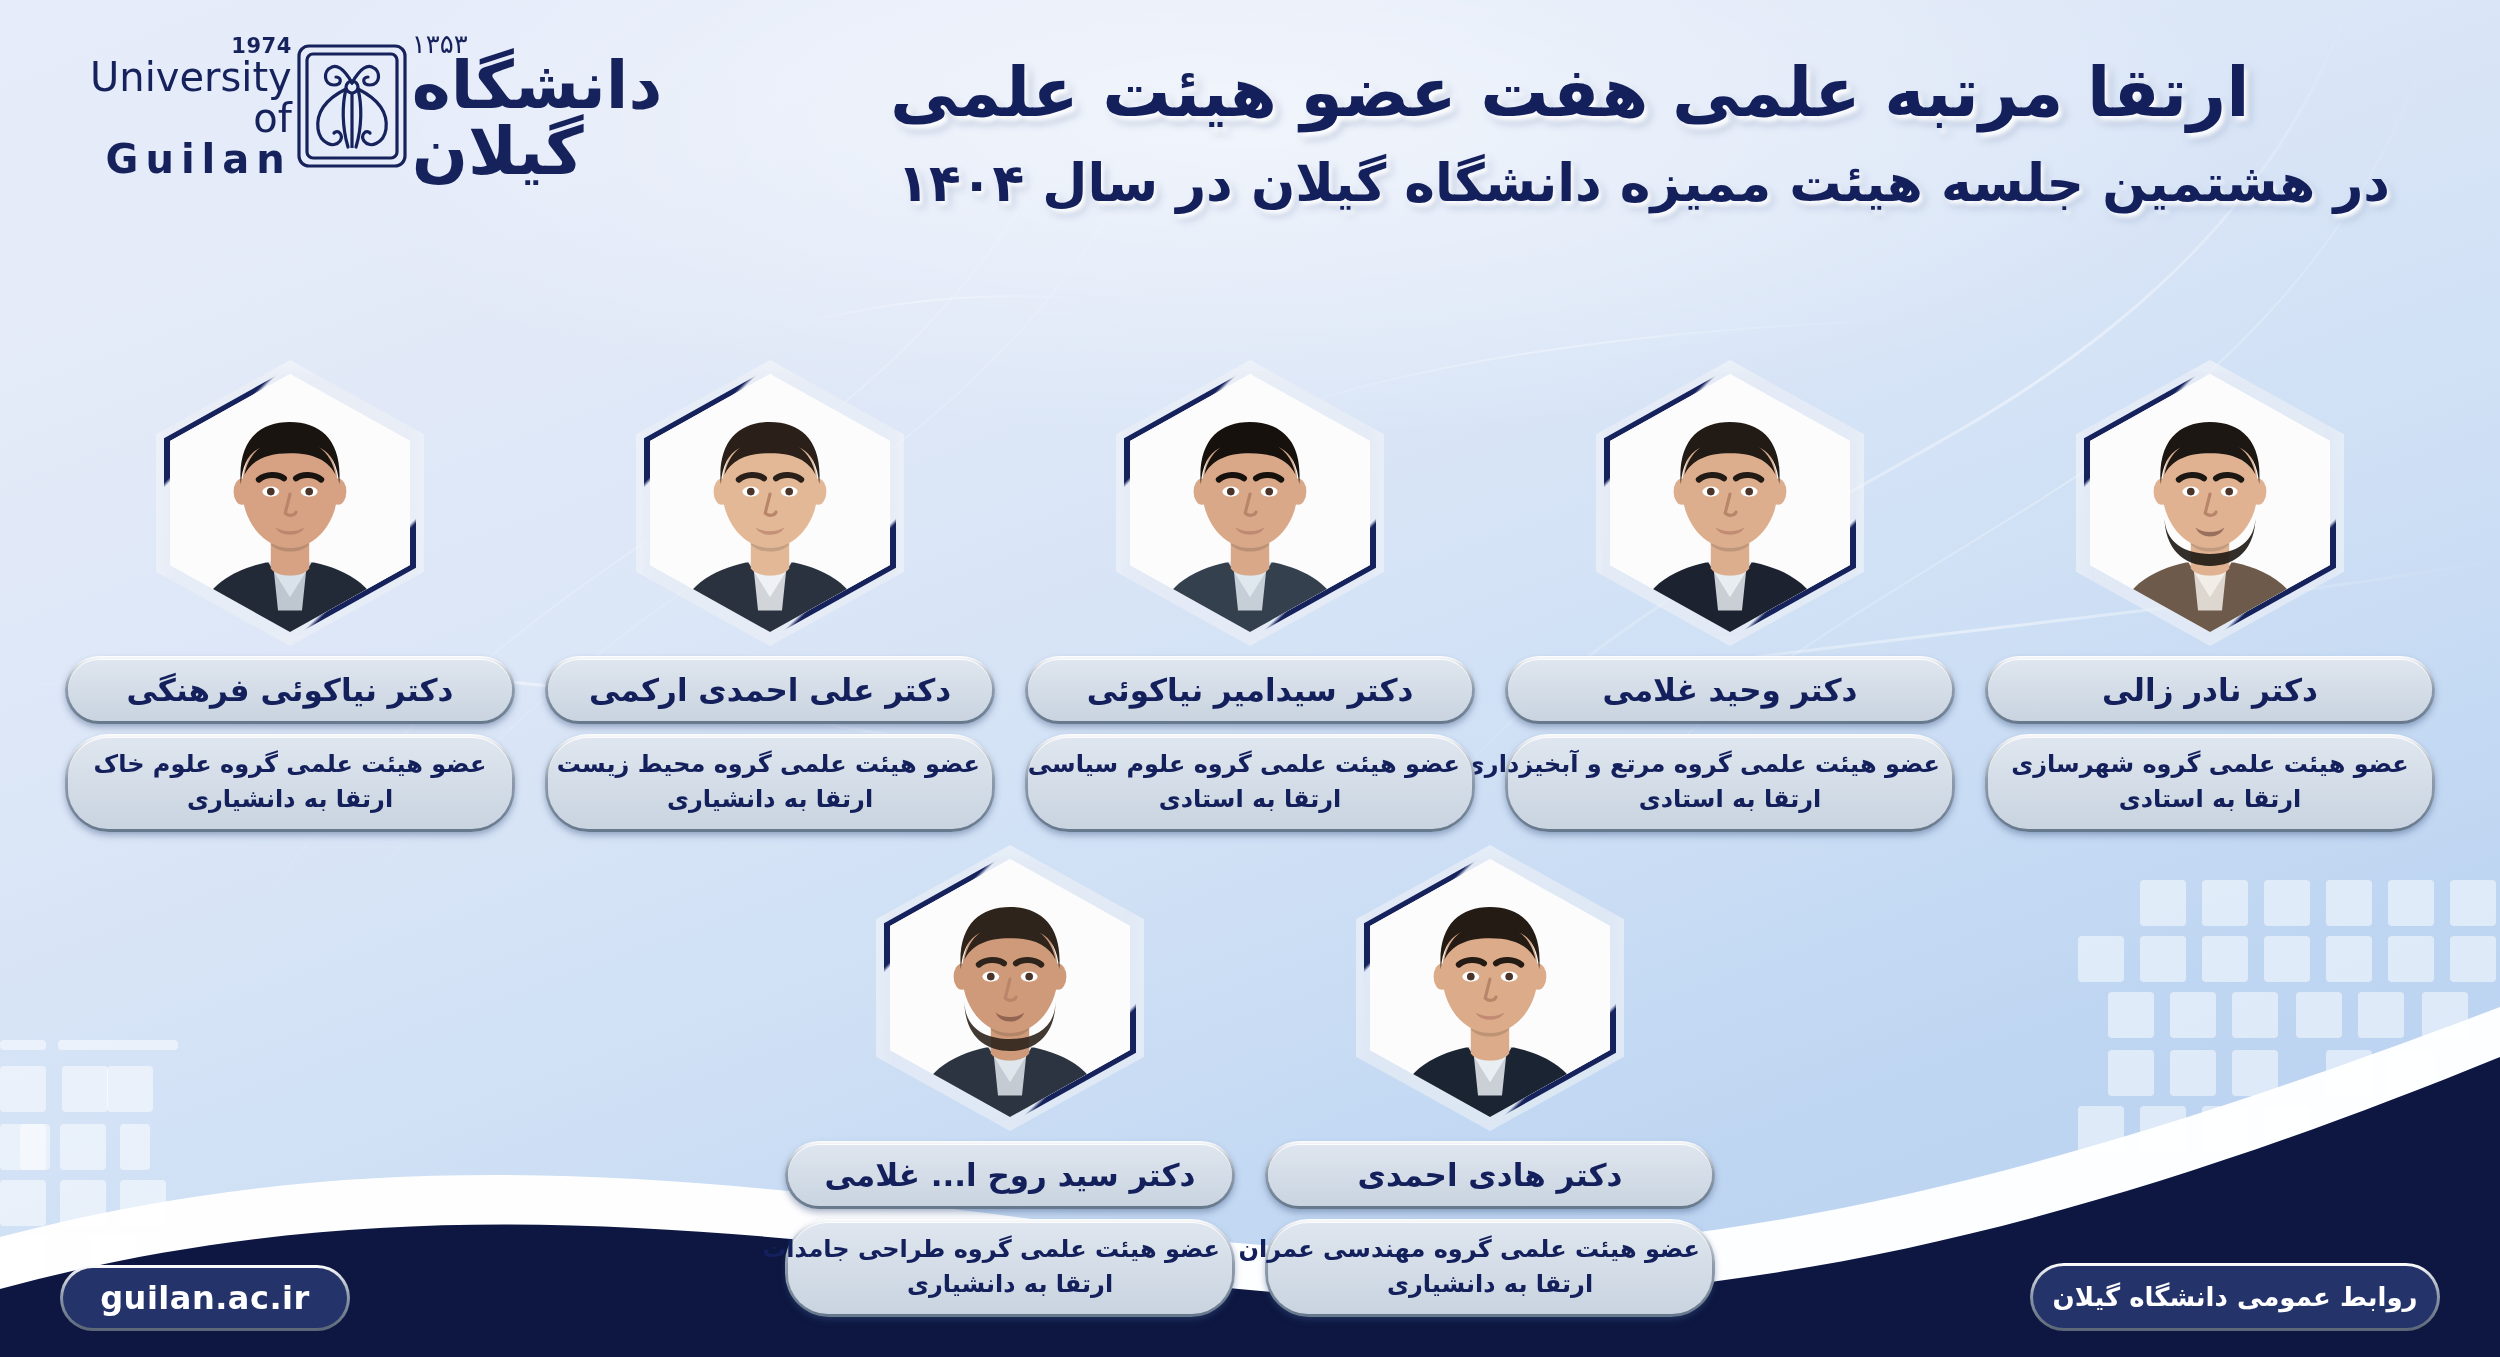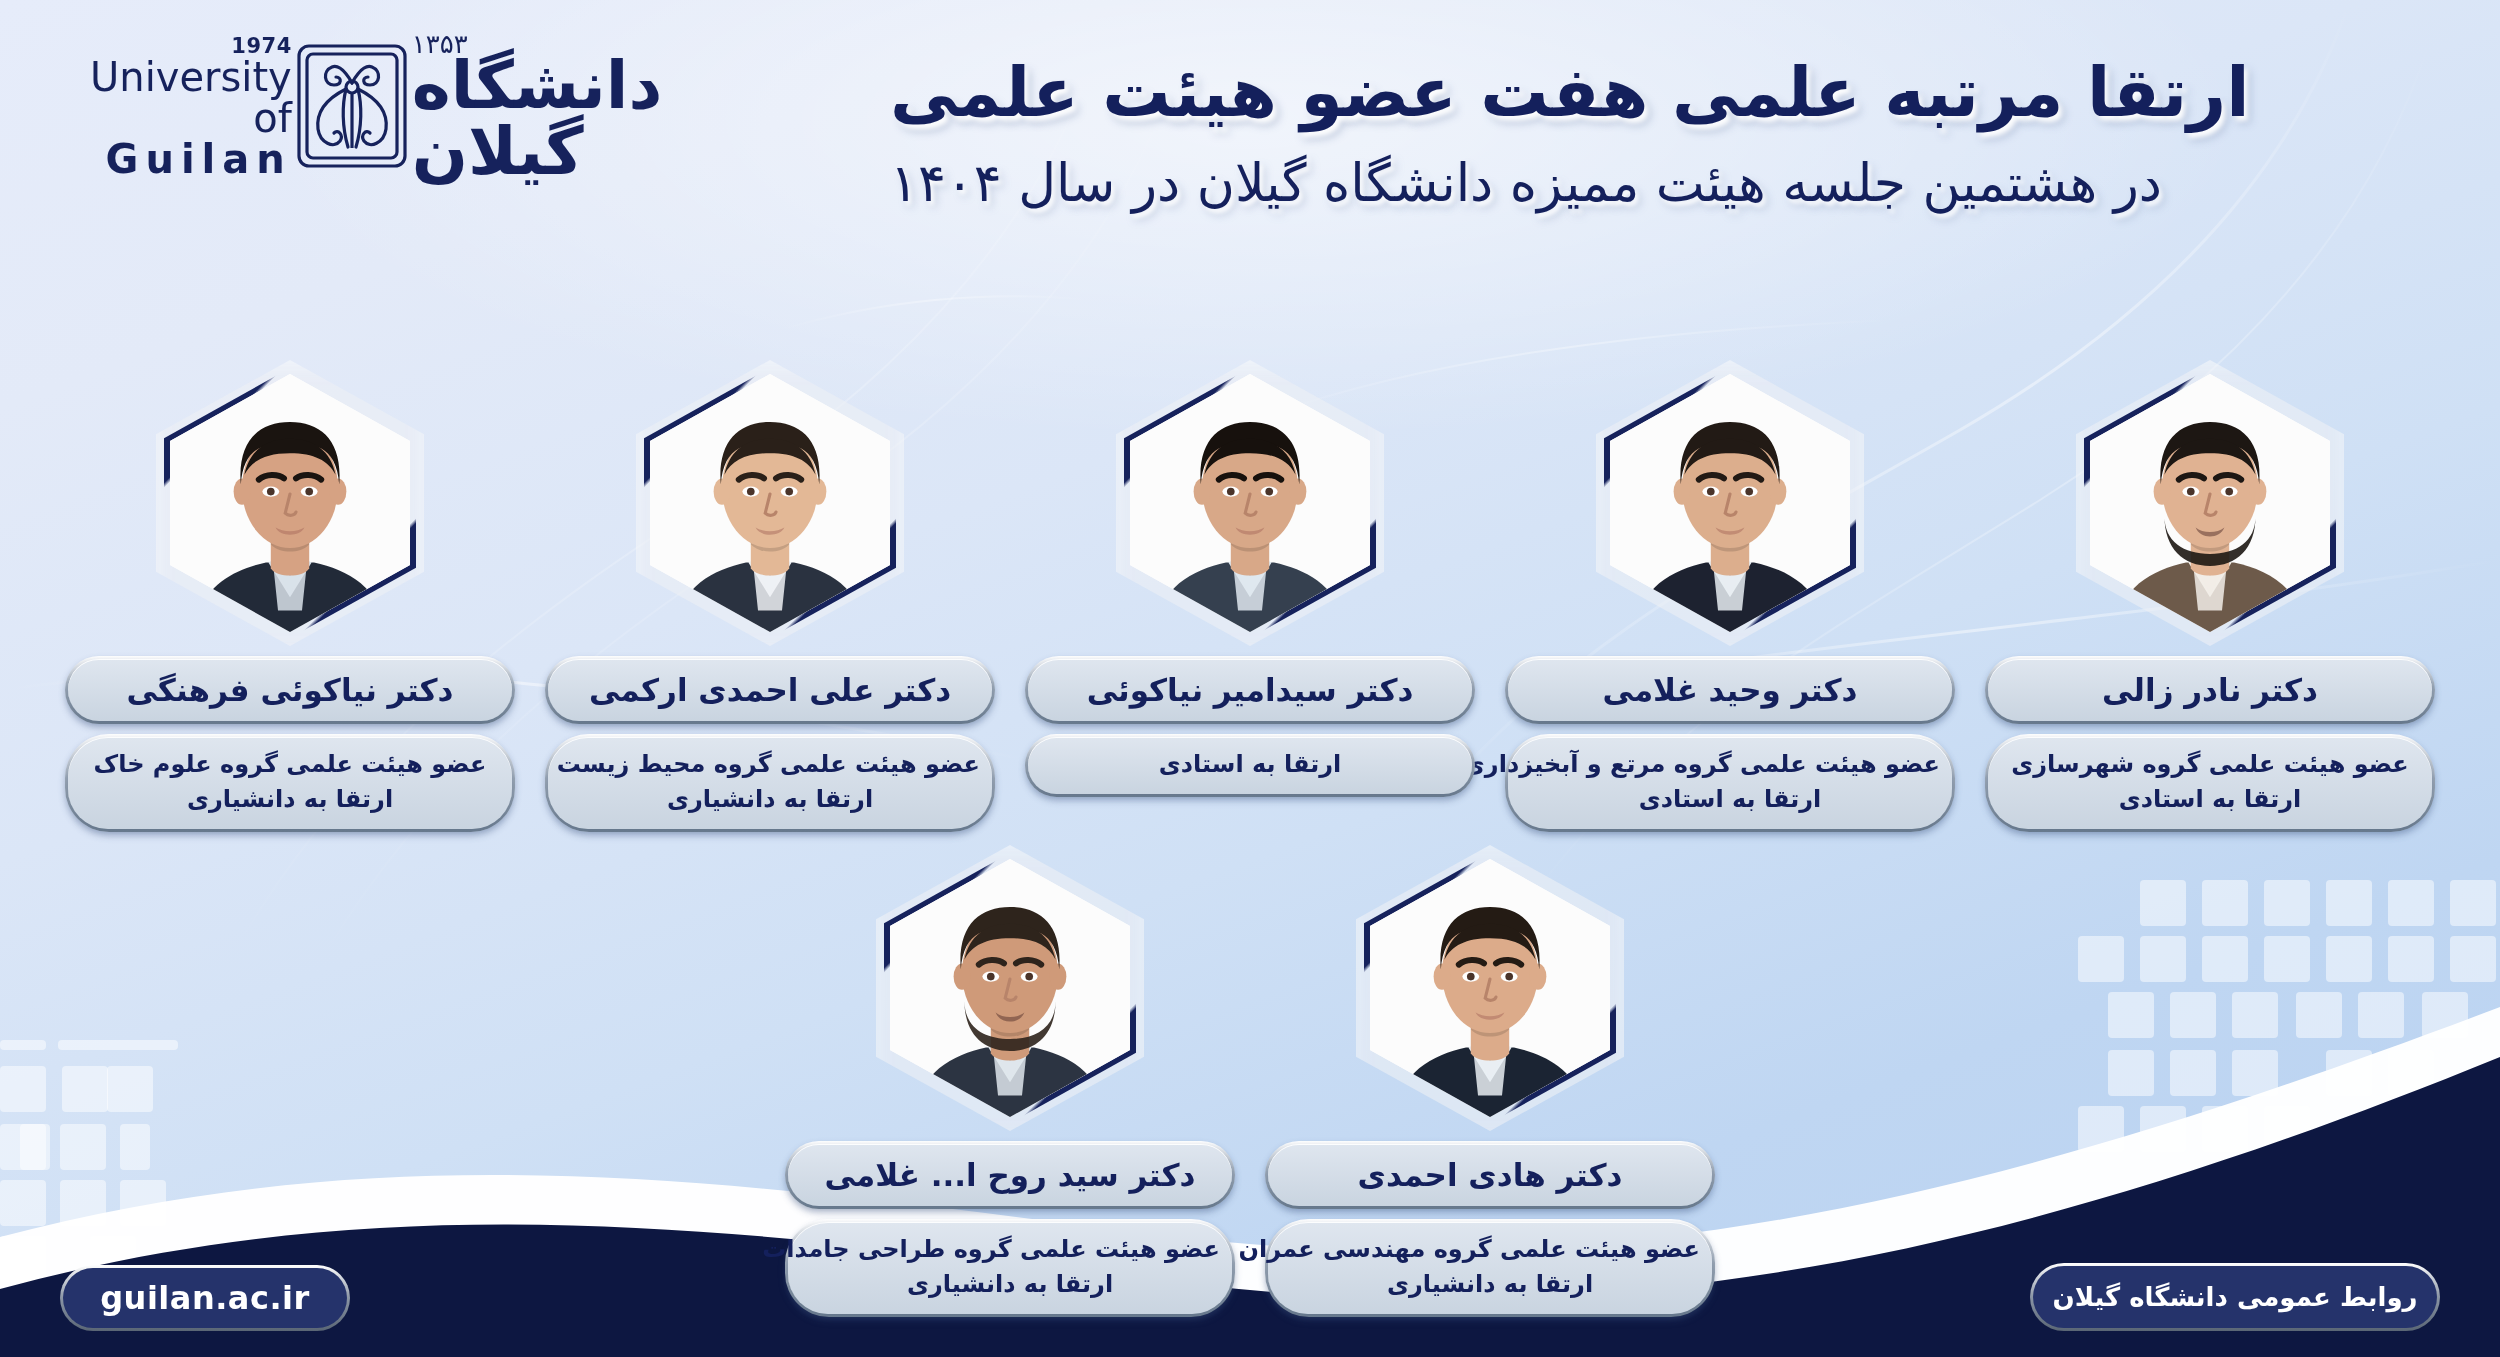--- a/index.html
+++ b/index.html
@@ -80,25 +80,26 @@
     font-weight: 700;
     color: #14205c;
     letter-spacing: 0;
     line-height: 1.25;
     text-shadow: 4px 5px 5px rgba(255,255,255,0.95), 6px 7px 9px rgba(120,140,180,0.45);
     white-space: nowrap;
   }
   .subhead {
     margin-top: 16px;
     font-size: 52px;
-    font-weight: 400;
+    font-weight: 700;
     color: #14205c;
     line-height: 1.25;
     text-shadow: 3px 4px 4px rgba(255,255,255,0.95), 5px 6px 8px rgba(120,140,180,0.40);
     white-space: nowrap;
+    text-align: right;
   }
 
   
   .people-row {
     position: absolute;
     display: flex;
     justify-content: center;
     direction: rtl;
   }
   #row-top { top: 360px; left: 0; width: 2500px; gap: 30px; }
@@ -473,20 +474,21 @@
   </svg>
             </div>
           </div>
         </div>
         <div class="pill-shell">
           <div class="name-pill">دکتر سیدامیر نیاکوئی</div>
         </div>
         <div class="pill-gap"></div>
         <div class="pill-shell">
           <div class="role-pill">
+            <span class="role-line">عضو هیئت علمی گروه علوم سیاسی</span>
             <span class="role-line">ارتقا به استادی</span>
           </div>
         </div>
       </div>
       <div class="person">
         <div class="hex-frame">
           <div class="hex-outer"></div>
           <div class="hex-ring"></div>
           <div class="hex-photo">
             <div class="portrait">

